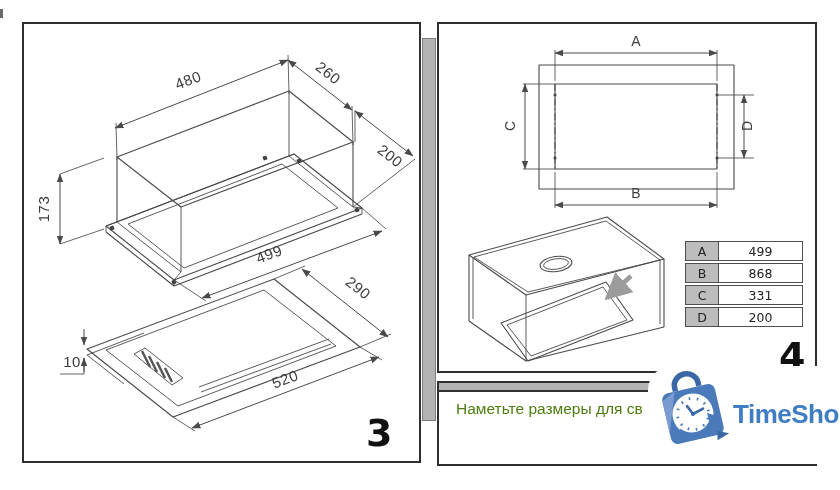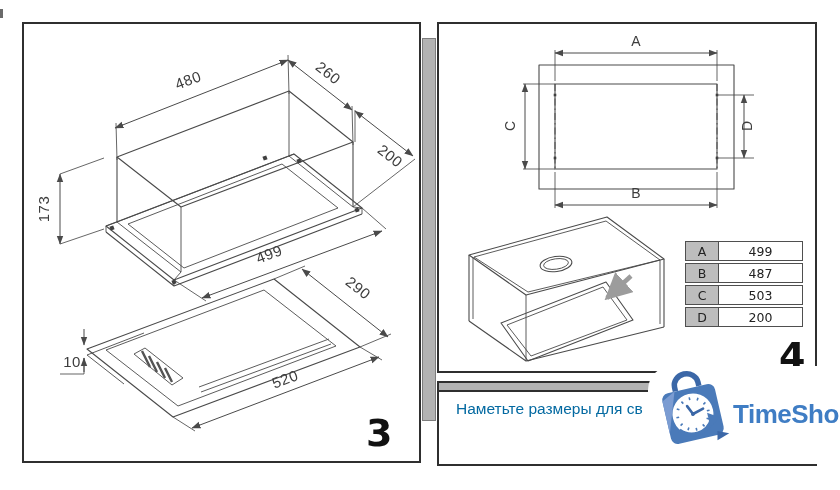--- a/index.html
+++ b/index.html
@@ -26,21 +26,21 @@
   .dim-table{position:absolute;left:246px;top:217px;}
   .dim-row{display:flex;margin-bottom:2px;}
   .cell{box-sizing:border-box;height:20px;border:1.6px solid #4f4f4f;
         display:flex;align-items:center;justify-content:center;
         font-size:12.5px;color:#222;font-family:"DejaVu Sans",sans-serif;}
   .cell-l{width:34px;background:#bdbdbd;}
   .cell-v{width:84px;background:#fff;border-left:none;}
   .note{position:absolute;left:437px;top:381px;width:380px;height:85px;
         border:2px solid #2f2f2f;background:#fff;box-sizing:border-box;}
   .note-band{height:7px;background:#b3b3b3;border-bottom:2px solid #2f2f2f;}
-  .note-text{padding:6px 0 0 17px;font-size:15.5px;line-height:21px;color:#0369a1;}
+  .note-text{padding:6px 0 0 17px;font-size:15.5px;line-height:21px;color:#4d7c0f;}
   .logo{position:absolute;left:648px;top:366px;width:195px;height:98px;
         background:#fff;border-radius:24px;}
   .logo-text{position:absolute;left:85px;top:33px;font-size:26px;font-weight:700;
              color:#3f7dc4;letter-spacing:-0.5px;font-family:"Liberation Sans",sans-serif;}
   .artifact{position:absolute;left:0;top:9px;width:3px;height:9px;background:#6a6a6a;}
 </style>
 </head>
 <body>
 
 <div class="page">
@@ -185,25 +185,25 @@
       </g>
     </svg>
 
     <div class="dim-table">
       <div class="dim-row">
         <div class="cell cell-l">A</div>
         <div class="cell cell-v">499</div>
       </div>
       <div class="dim-row">
         <div class="cell cell-l">B</div>
-        <div class="cell cell-v">487</div>
+        <div class="cell cell-v">868</div>
       </div>
       <div class="dim-row">
         <div class="cell cell-l">C</div>
-        <div class="cell cell-v">503</div>
+        <div class="cell cell-v">331</div>
       </div>
       <div class="dim-row">
         <div class="cell cell-l">D</div>
         <div class="cell cell-v">200</div>
       </div>
     </div>
 
     <div class="fignum fig4">4</div>
   </div>
 

